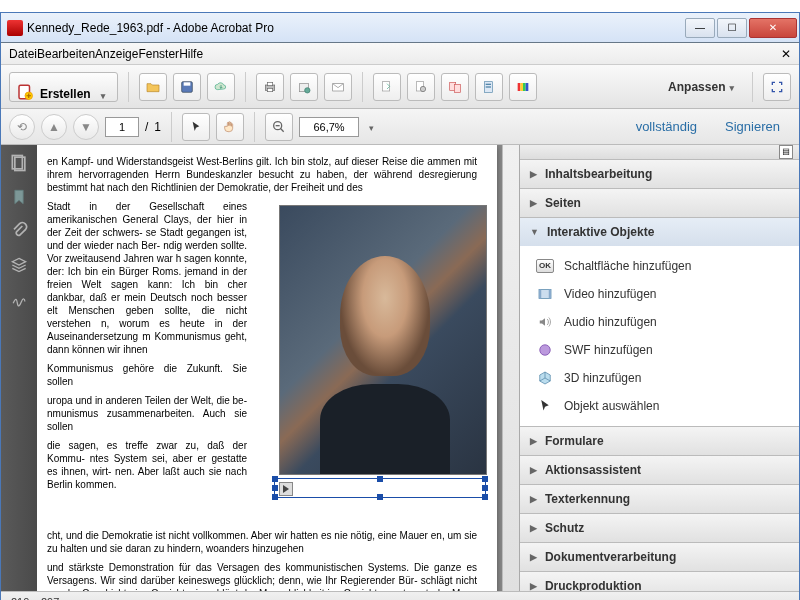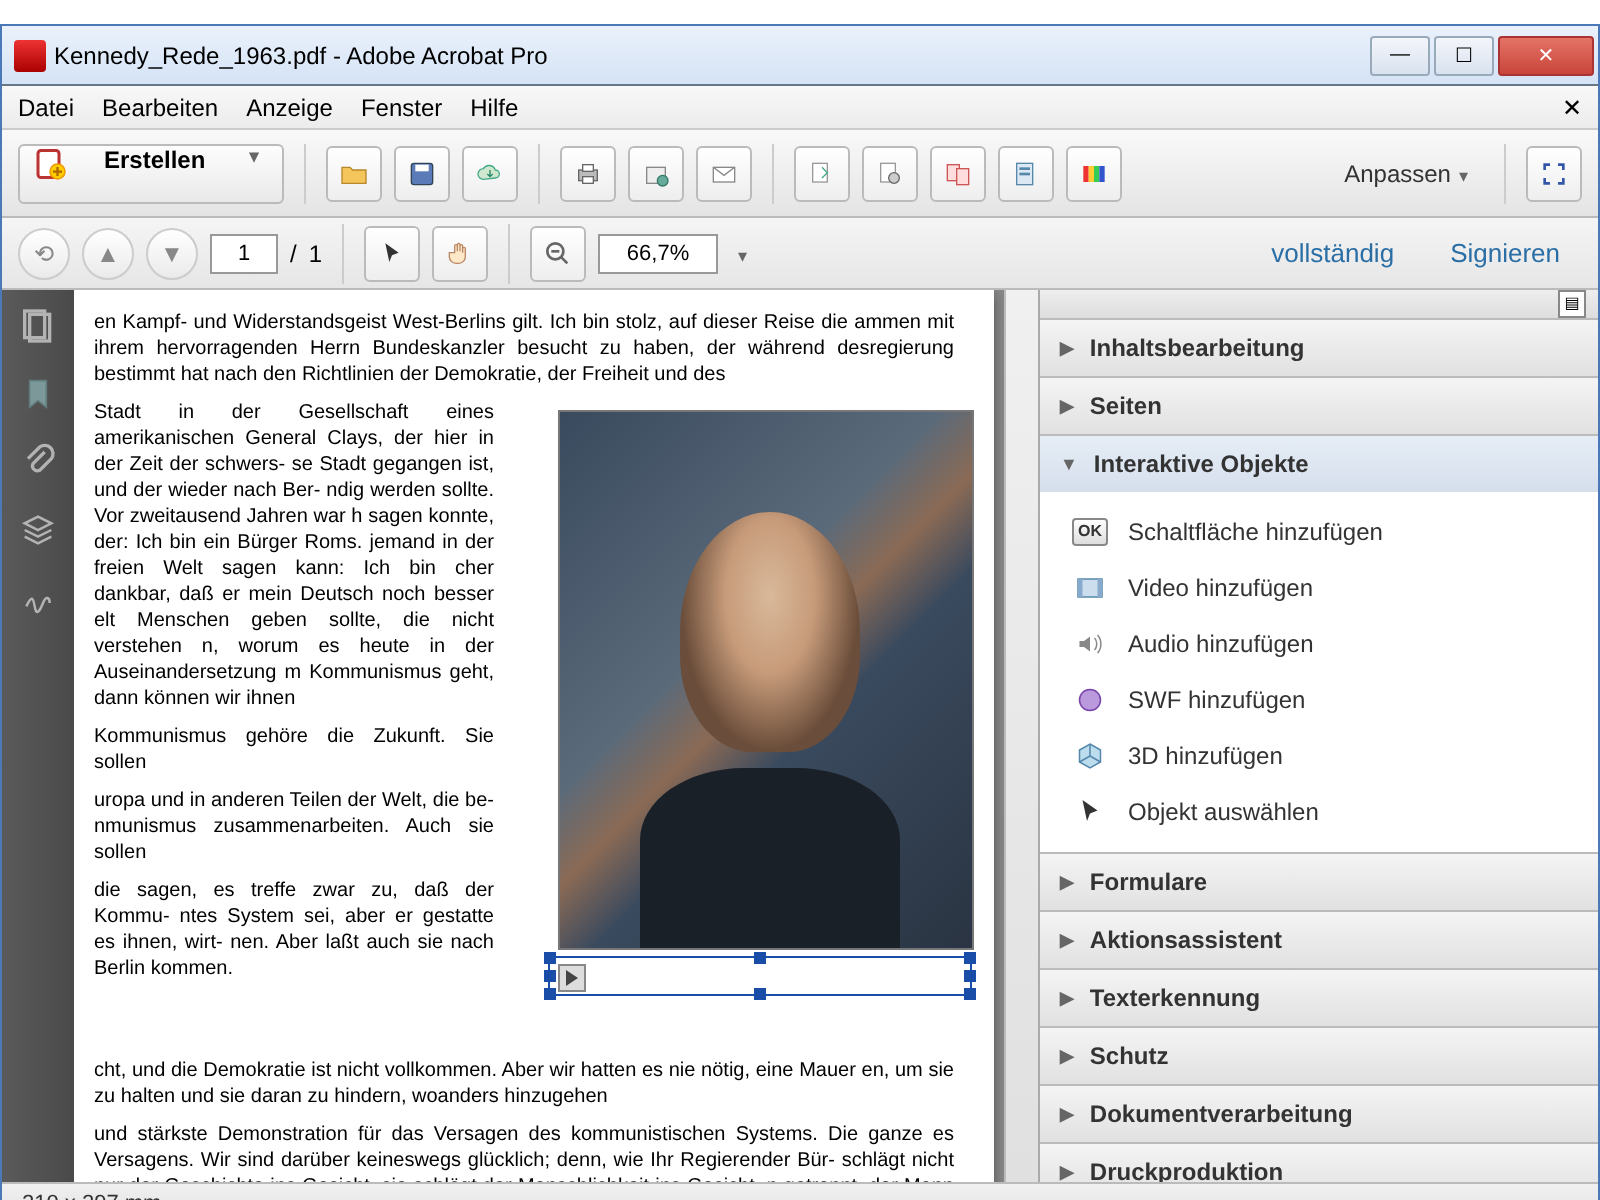--- a/index.html
+++ b/index.html
@@ -4,29 +4,29 @@
 <style>
 * { margin: 0; padding: 0; box-sizing: border-box; font-family: "Segoe UI", Tahoma, sans-serif; }
 body { width: 800px; height: 600px; overflow: hidden; background: #fff; }
 .window { width: 800px; height: 600px; border: 1px solid #4a78b8; display: flex; flex-direction: column; background: #eef2f8; margin-top: 12px; }
 .titlebar { height: 30px; background: linear-gradient(#eaf1fb,#d5e3f6); display: flex; align-items: center; padding: 0 2px; border-bottom: 1px solid #678; }
 .titlebar .icon { width: 16px; height: 16px; margin: 0 4px; background: linear-gradient(#e33,#a00); border-radius: 2px; }
 .titlebar .title { font-size: 12px; color: #000; flex: 1; }
 .window-btns { display: flex; gap: 2px; }
 .wbtn { width: 30px; height: 20px; background: linear-gradient(#f3f6fb,#d9e2ef); border: 1px solid #9ab; border-radius: 2px; display: flex; align-items:center; justify-content:center; font-size:10px; }
 .wbtn.close { width: 48px; background: linear-gradient(#e47366,#c9453b); color:#fff; border-color:#a33; }
-.menubar { height: 22px; background: linear-gradient(#f8f8f8,#ececec); display:flex; align-items:center; padding: 0 8px; border-bottom:1px solid #ccc; font-size:12px; gap:14px; }
+.menubar { height: 22px; background: linear-gradient(#f8f8f8,#ececec); display:flex; align-items:center; padding: 0 8px; border-bottom:1px solid #ccc; font-size:12px; }
 .menubar span { cursor: default; }
 .menubar .xclose { margin-left:auto; font-size:12px; cursor:pointer; }
 .toolbar { height: 44px; background: linear-gradient(#f9f9f9,#e4e4e4); border-bottom:1px solid #bbb; display:flex; align-items:center; padding:0 8px; gap:6px; }
 .tbtn { width:28px; height:28px; background:linear-gradient(#fff,#eee); border:1px solid #bbb; border-radius:3px; display:flex; align-items:center; justify-content:center; }
 .tbtn svg { width:16px; height:16px; }
-.create-btn { height:30px; padding:0 12px 0 6px; display:flex; align-items:flex-start; gap:18px; background:linear-gradient(#fdfdfd,#e9e9e9); border:1px solid #bbb; border-radius:3px; font-size:12px; font-weight:600; }
+.create-btn { height:30px; padding:0 12px 0 6px; display:flex; align-items:flex-end; gap:6px; background:linear-gradient(#fdfdfd,#e9e9e9); border:1px solid #bbb; border-radius:3px; font-size:12px; font-weight:600; }
 .tsep { width:1px; height:30px; background:#ccc; margin:0 4px; }
-.fit-text { font-size:12px; color:#333; margin-left:auto; margin-right:8px; cursor:pointer; }
+.fit-text { font-size:12px; color:#333; margin-left:auto; margin-right:8px; cursor:pointer;font-weight:bold; }
 .chev:after { content:"▾"; font-size:9px; margin-left:4px; color:#666; }
 .toolbar2 { height: 36px; background: linear-gradient(#f5f5f5,#e6e6e6); border-bottom:1px solid #bbb; display:flex; align-items:center; padding:0 8px; gap:6px; font-size:12px; }
 .navb { width:26px; height:26px; border:1px solid #ccc; border-radius:50%; background:linear-gradient(#fff,#eaeaea); display:flex; align-items:center; justify-content:center; color:#888; }
 .pginput { width:34px; height:20px; border:1px solid #999; text-align:center; font-size:11px; }
 .zoom { width:60px; height:20px; border:1px solid #999; font-size:11px; text-align:center; }
 .rightlinks { margin-left:auto; display:flex; gap:6px; align-items:center; }
 .rightlinks .lnk { padding:4px 10px; color:#2a6ea6; font-size:13px; cursor:pointer; border:1px solid transparent; border-radius:2px; }
 .rightlinks .lnk.active { background:linear-gradient(#eaf1f9,#d7e6f5); border-color:#9bc; }
 .body { flex:1; display:flex; min-height:0; }
 .navpane { width:36px; background:linear-gradient(90deg,#5a5a5a,#4a4a4a); display:flex; flex-direction:column; align-items:center; padding-top:8px; gap:14px; }

